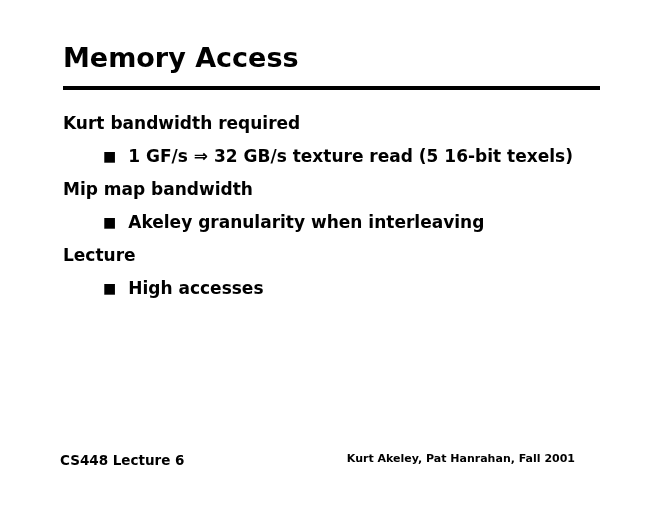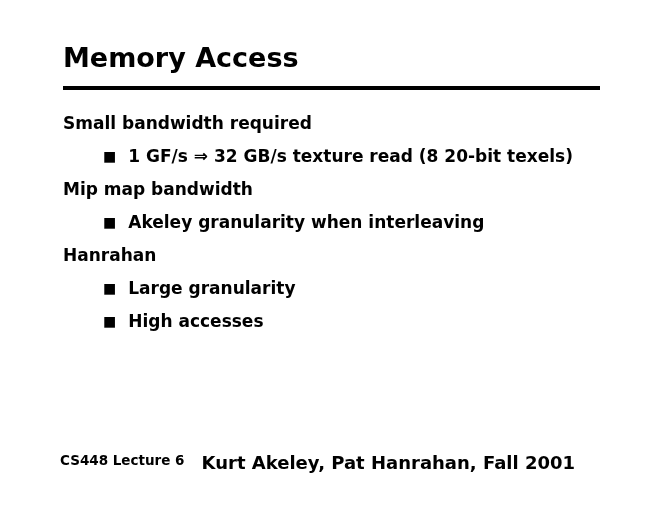--- a/index.html
+++ b/index.html
@@ -52,57 +52,54 @@
     position: absolute;
     left: 60px;
     top: 452px;
     font-size: 13.5px;
     white-space: nowrap;
   }
   .footer-right {
     position: absolute;
     right: 85px;
     top: 452px;
-    font-size: 18px;
+    font-size: 11px;
     white-space: nowrap;
   }
 </style>
 </head>
 <body>
 
 <div class="slide">
 
   <div class="title">Memory Access</div>
   <div class="title-rule"></div>
 
   <div class="content">
 
     <div class="line heading">
-      <span>Small bandwidth required</span>
+      <span>Kurt bandwidth required</span>
     </div>
 
     <div class="line bullet">
-      <span class="bullet-glyph">■</span><span>1 GF/s ⇒ 32 GB/s texture read (8 20-bit texels)</span>
+      <span class="bullet-glyph">■</span><span>1 GF/s ⇒ 32 GB/s texture read (5 16-bit texels)</span>
     </div>
 
     <div class="line heading">
       <span>Mip map bandwidth</span>
     </div>
 
     <div class="line bullet">
       <span class="bullet-glyph">■</span><span>Akeley granularity when interleaving</span>
     </div>
 
     <div class="line heading">
-      <span>Hanrahan</span>
+      <span>Lecture</span>
     </div>
 
-    <div class="line bullet">
-      <span class="bullet-glyph">■</span><span>Large granularity</span>
-    </div>
 
     <div class="line bullet">
       <span class="bullet-glyph">■</span><span>High accesses</span>
     </div>
 
   </div>
 
   <div class="footer-left">CS448 Lecture 6</div>
   <div class="footer-right">Kurt Akeley, Pat Hanrahan, Fall 2001</div>
 

